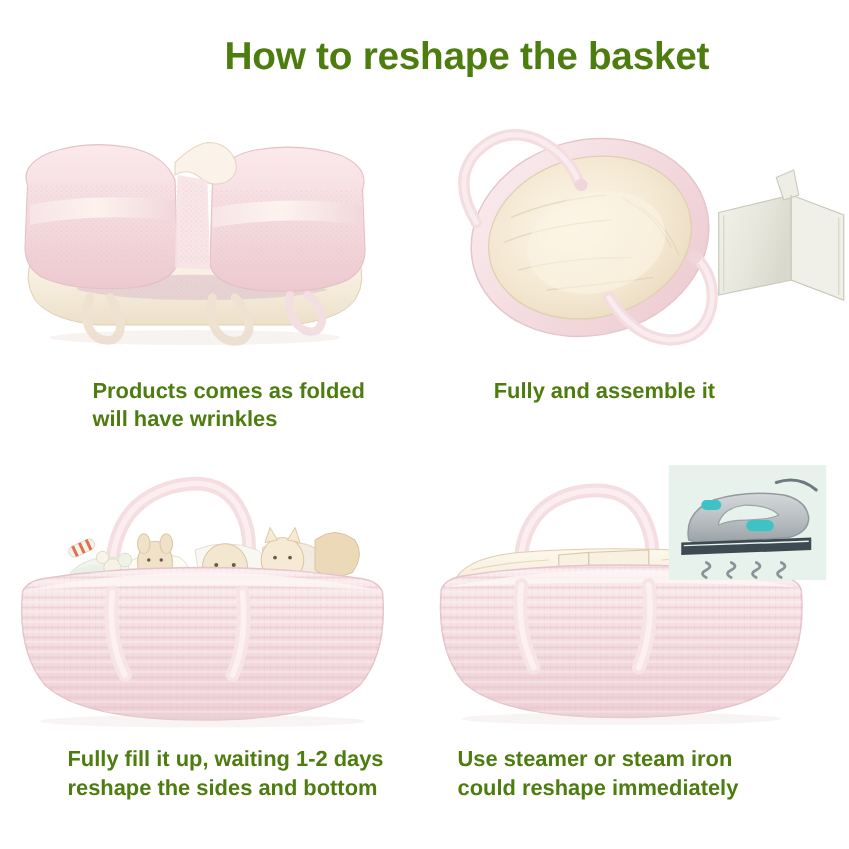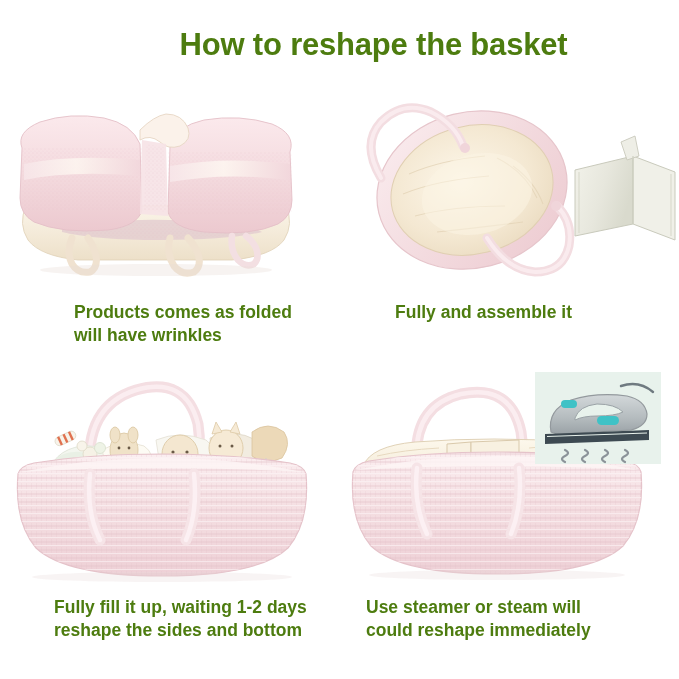--- a/index.html
+++ b/index.html
@@ -393,17 +393,17 @@
             <g fill="none" stroke="#8b9399" stroke-width="2.2" stroke-linecap="round">
               <path d="M30 78 q6 3 0 6 q-6 3 0 6"></path>
               <path d="M50 78 q6 3 0 6 q-6 3 0 6"></path>
               <path d="M70 78 q6 3 0 6 q-6 3 0 6"></path>
               <path d="M90 78 q6 3 0 6 q-6 3 0 6"></path>
             </g>
           </g>
         </g>
       </svg>
     </div>
-    <div class="caption cap-br">Use steamer or steam will
+    <div class="caption cap-br">Use steamer or steam iron
 could reshape immediately</div>
   </div>
 
 </div>
 
 </body></html>

